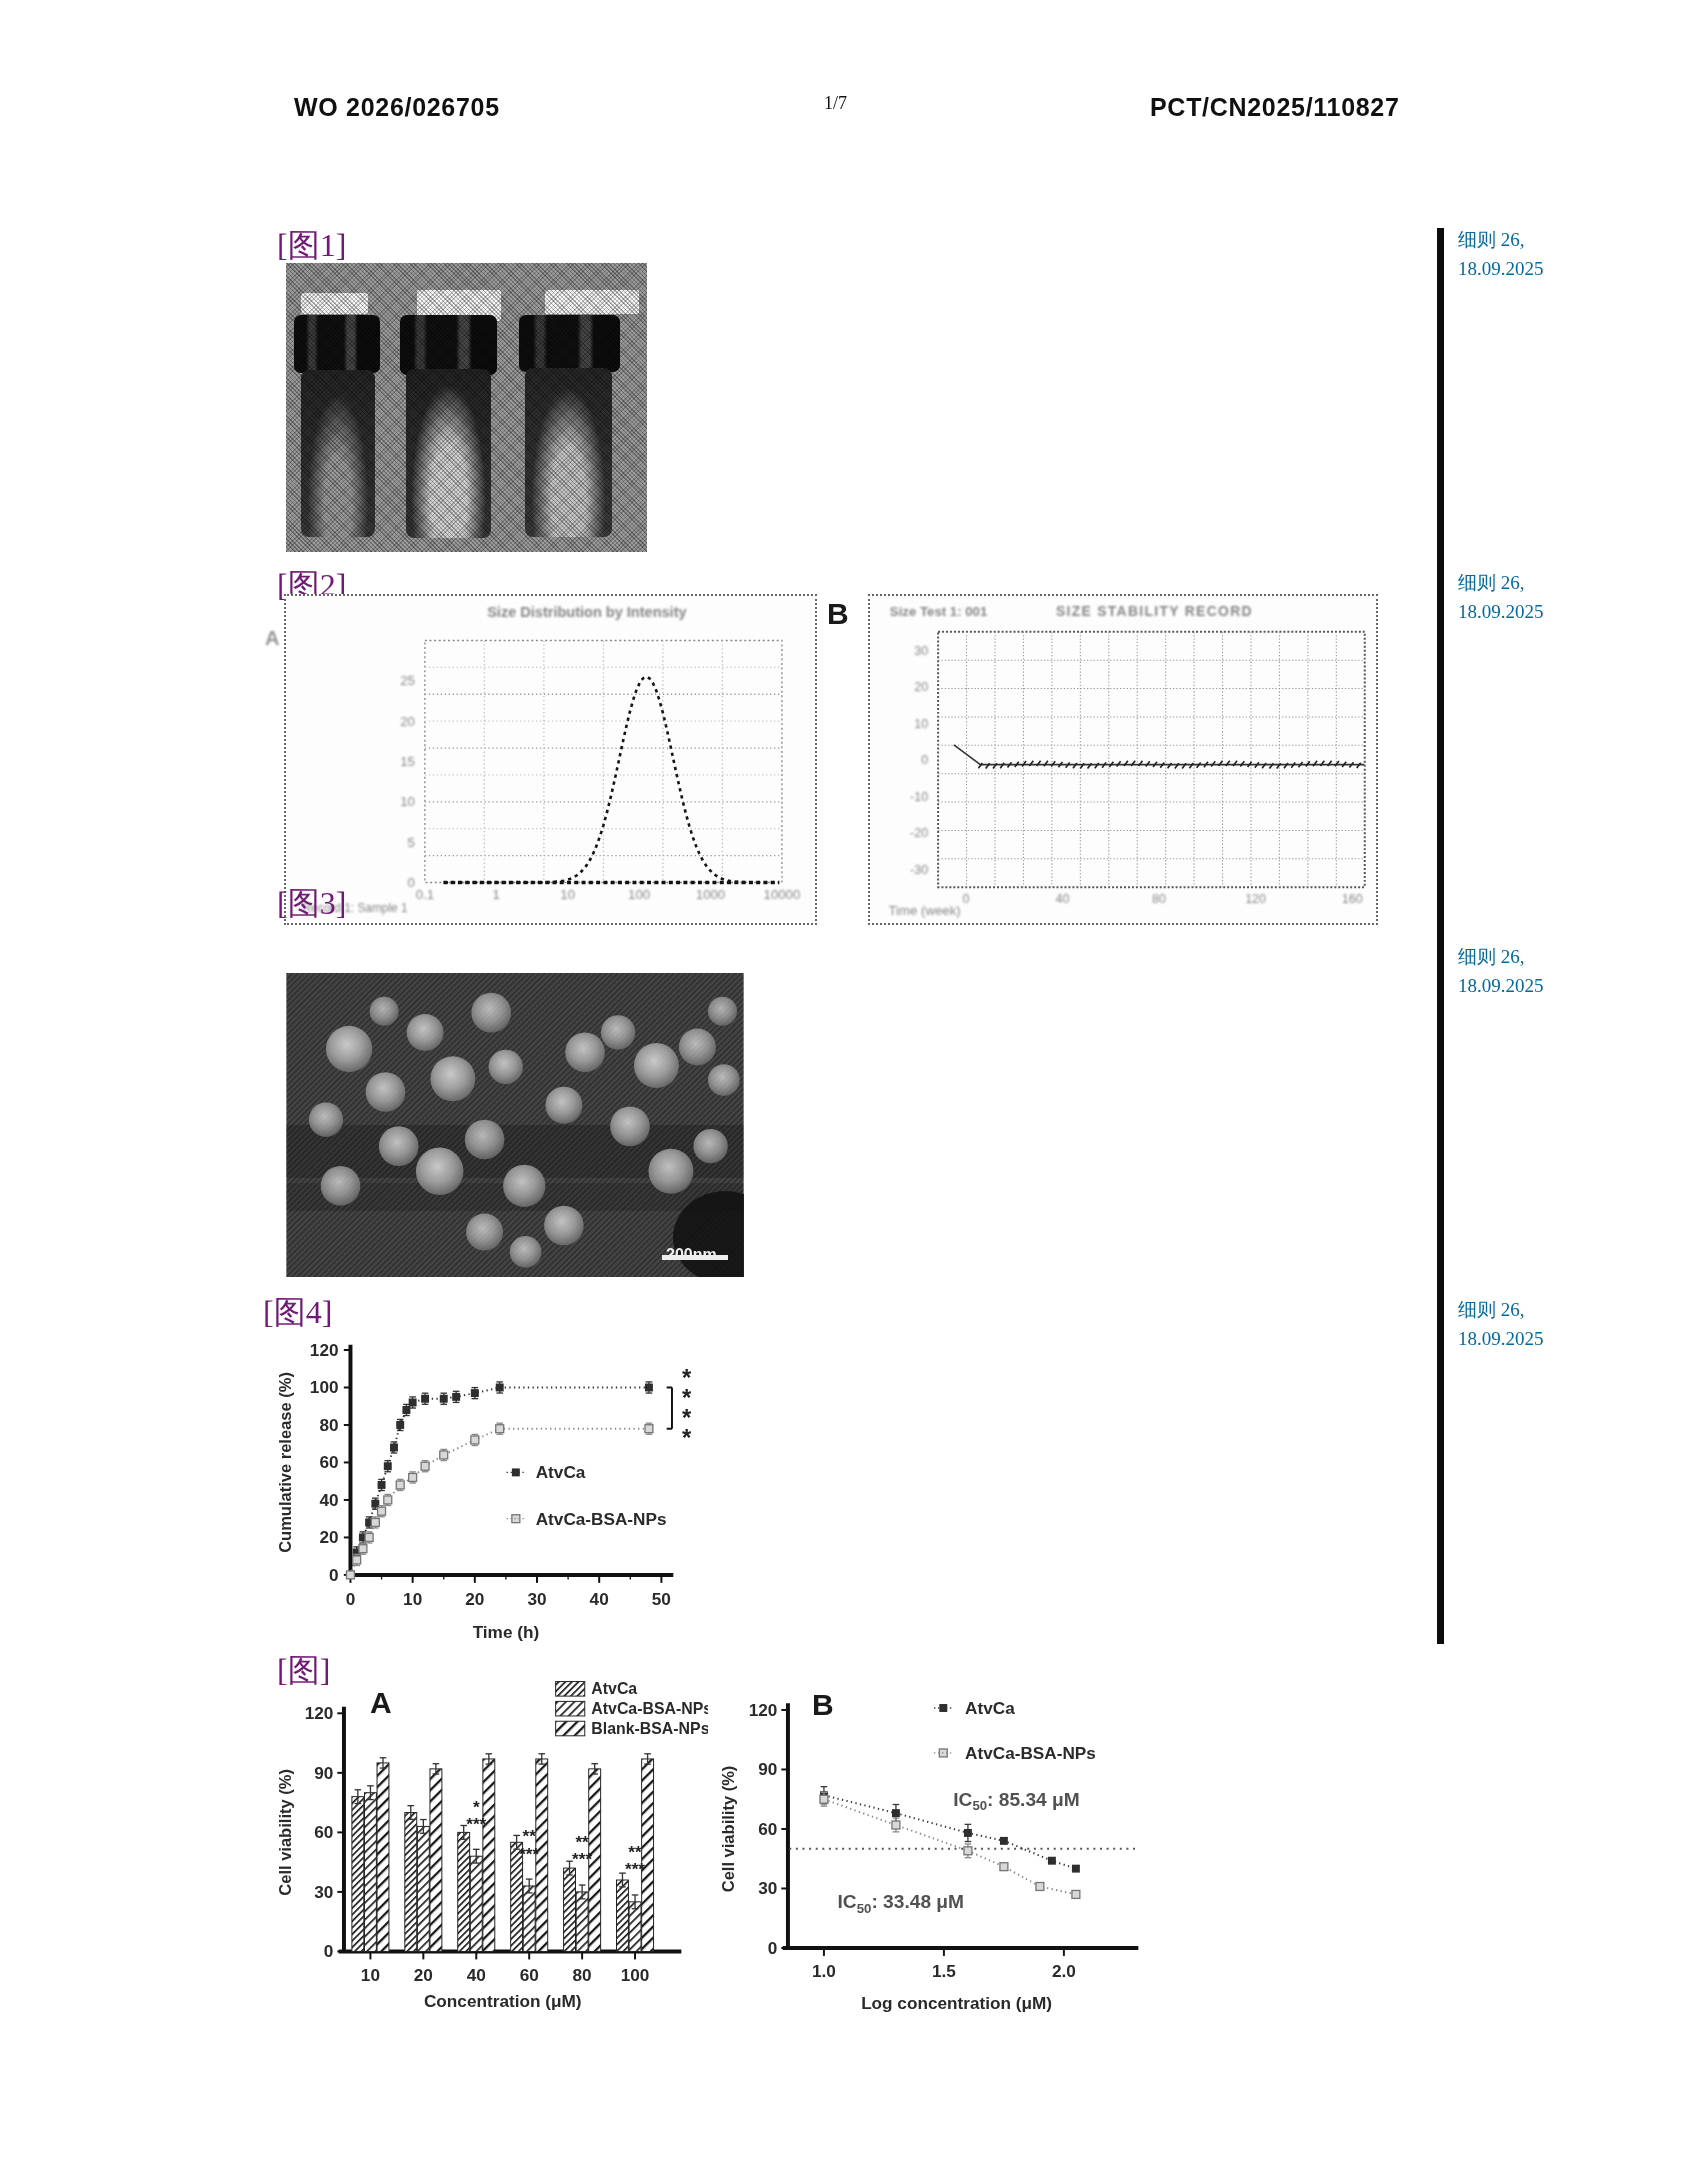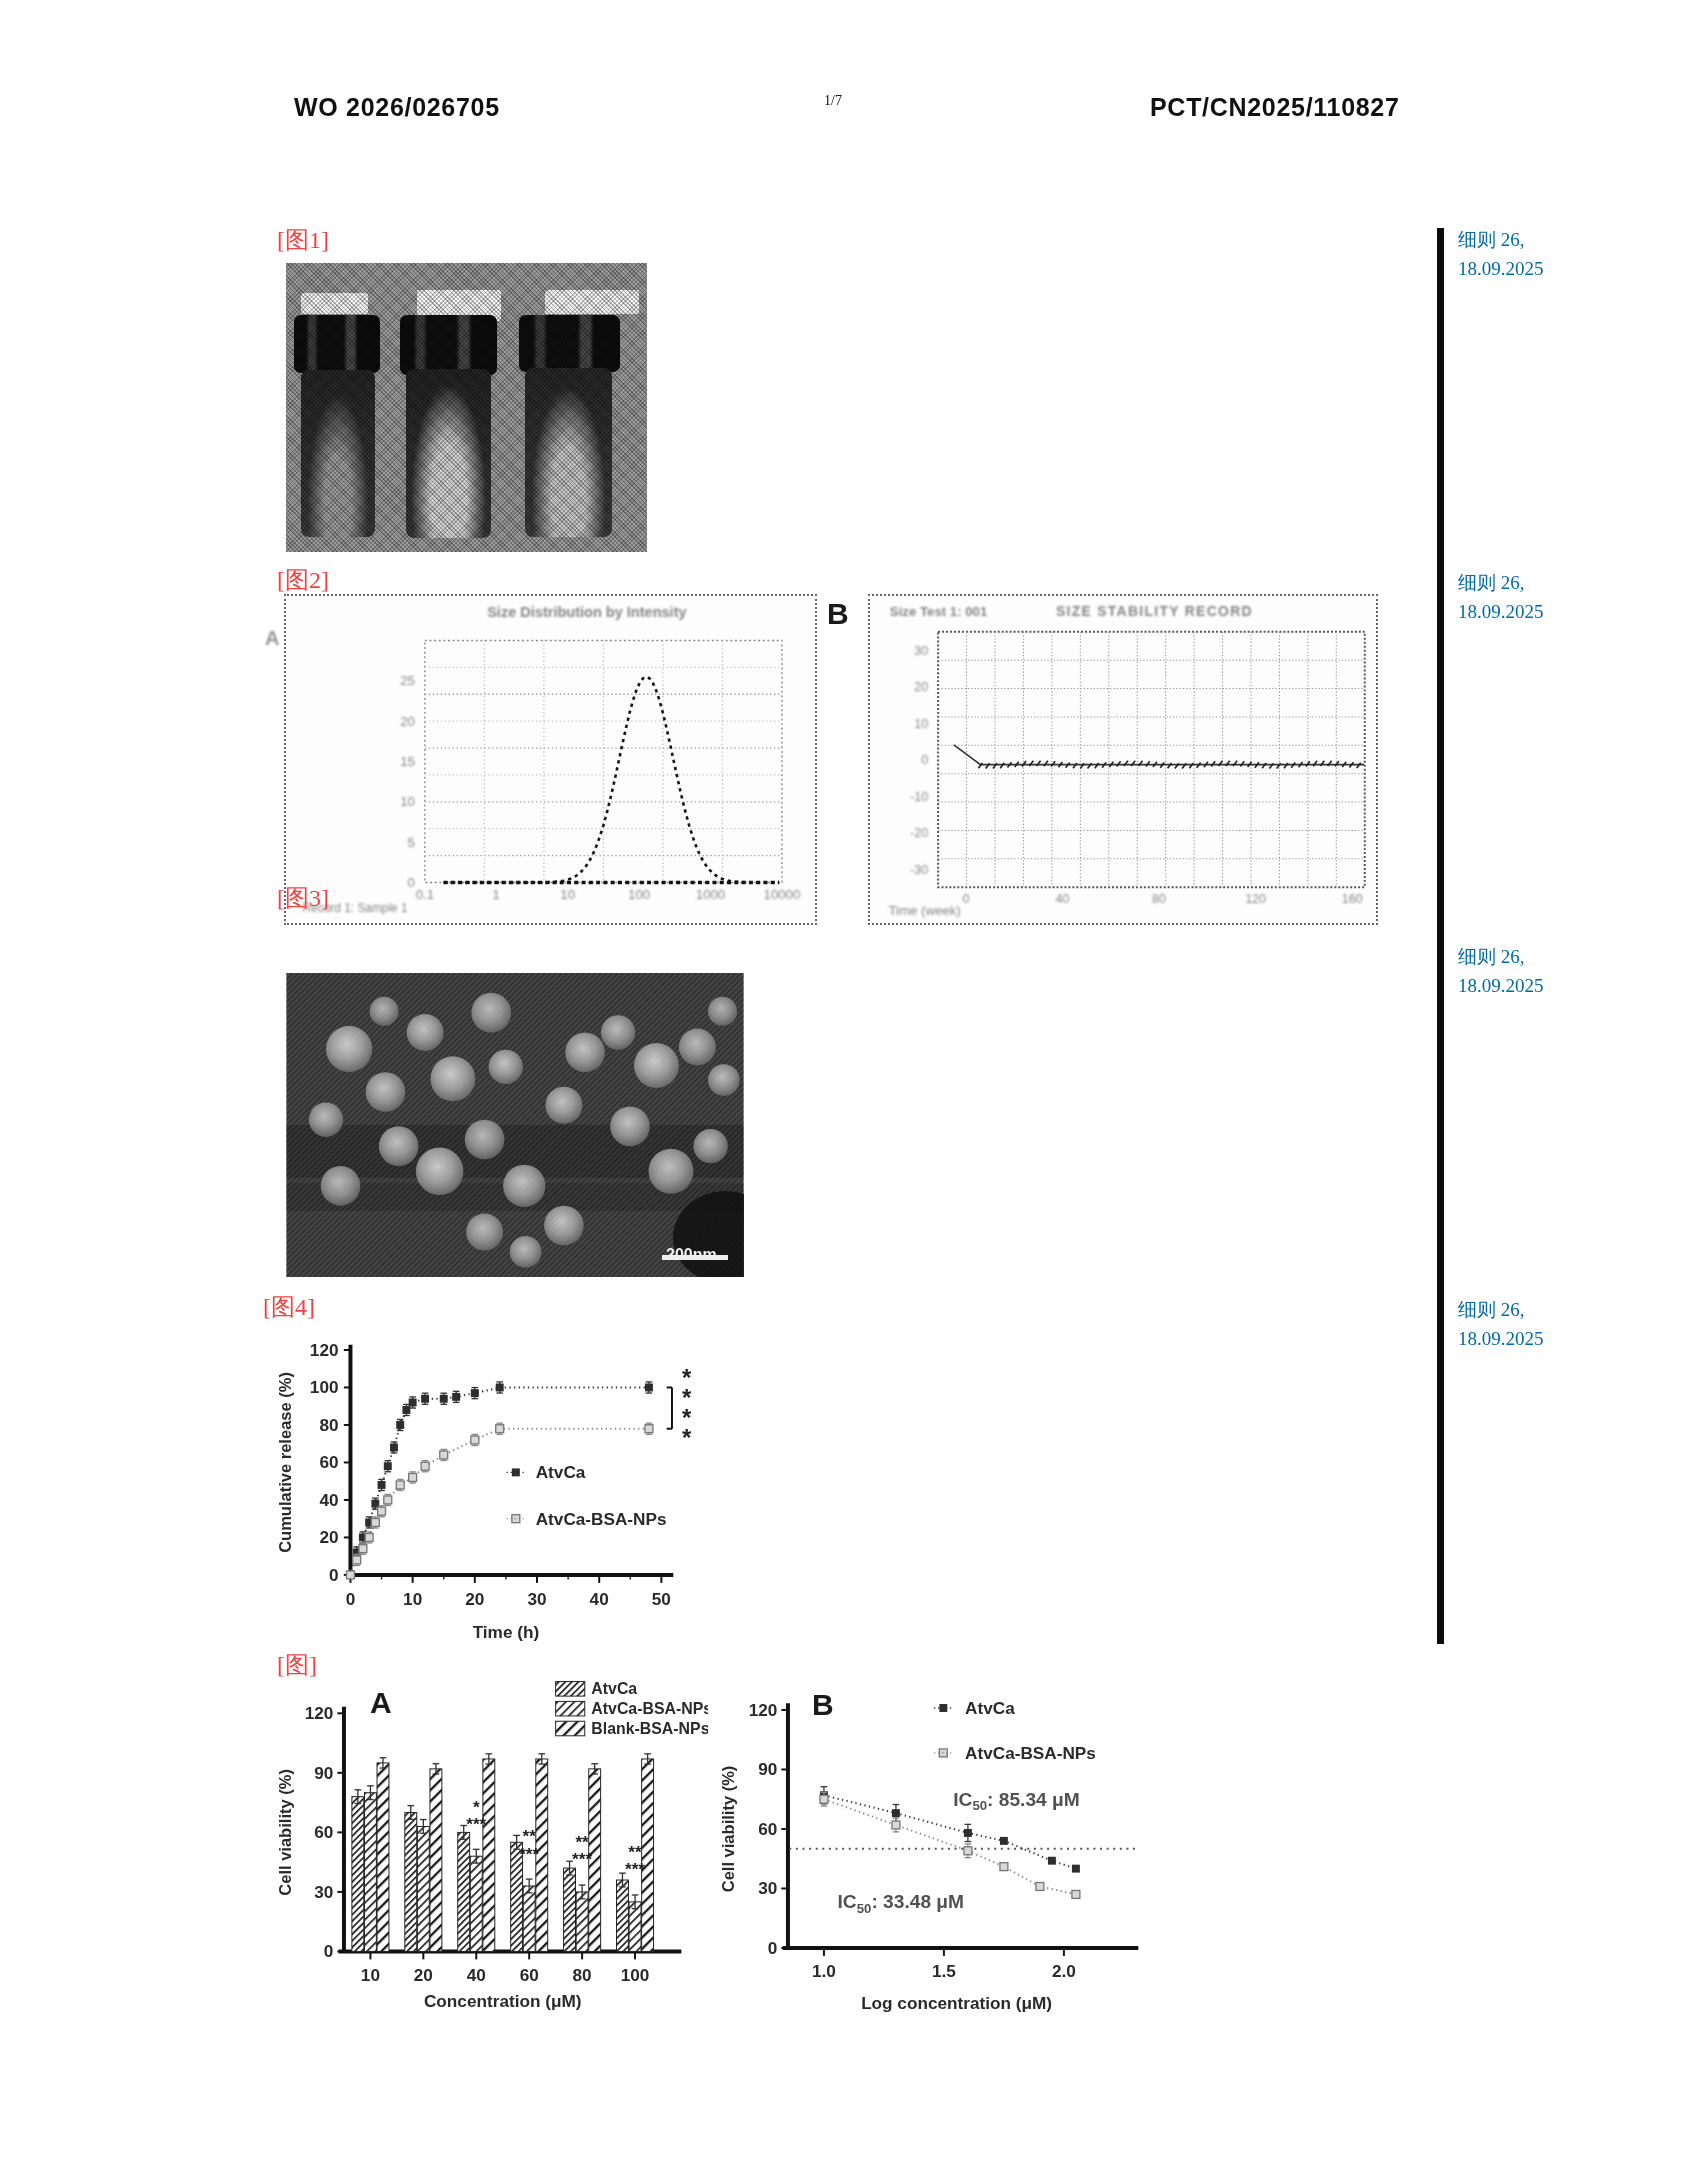--- a/index.html
+++ b/index.html
@@ -1,21 +1,21 @@
 <!DOCTYPE html>
 <html style="font-size:10.6px"><head>
 <meta charset="utf-8">
 <style>
   html,body{margin:0;padding:0;background:#e8e8e8;}
   .page{position:relative;width:1687px;height:2183px;background:#ffffff;overflow:hidden;
         font-family:"Liberation Serif",serif;color:#111;}
   .abs{position:absolute;}
   .hdr-bold{font-family:"Liberation Sans",sans-serif;font-weight:bold;font-size:25px;letter-spacing:0.7px;}
-  .hdr-page{font-family:"Liberation Serif",serif;font-size:14px;}
-  .figlabel{font-family:"Liberation Serif",serif;font-size:24px;color:#ef4444;}
+  .hdr-page{font-family:"Liberation Serif",serif;font-size:18px;}
+  .figlabel{font-family:"Liberation Serif",serif;font-size:32px;color:#701a75;}
   .marginnote{font-family:"Liberation Serif",serif;font-size:19px;line-height:29px;color:#0369a1;}
   .vbar{background:#0c0c0c;width:6.6px;}
   .dotbox{border:2px dotted #666;background:#fdfdfd;}
   .panel-letter{font-family:"Liberation Sans",sans-serif;font-weight:800;font-size:30px;color:#1a1a1a;}
   .blurA{filter:blur(1px);opacity:.45;font-family:"Liberation Sans",sans-serif;font-weight:700;font-size:20px;}
   svg text{font-family:"Liberation Sans",sans-serif;}
   .blurtxt{filter:blur(1.3px);opacity:.55;}
   
   .photo1{background:#9b9b9b;overflow:hidden;}
   .ht::after{content:"";position:absolute;inset:0;pointer-events:none;

